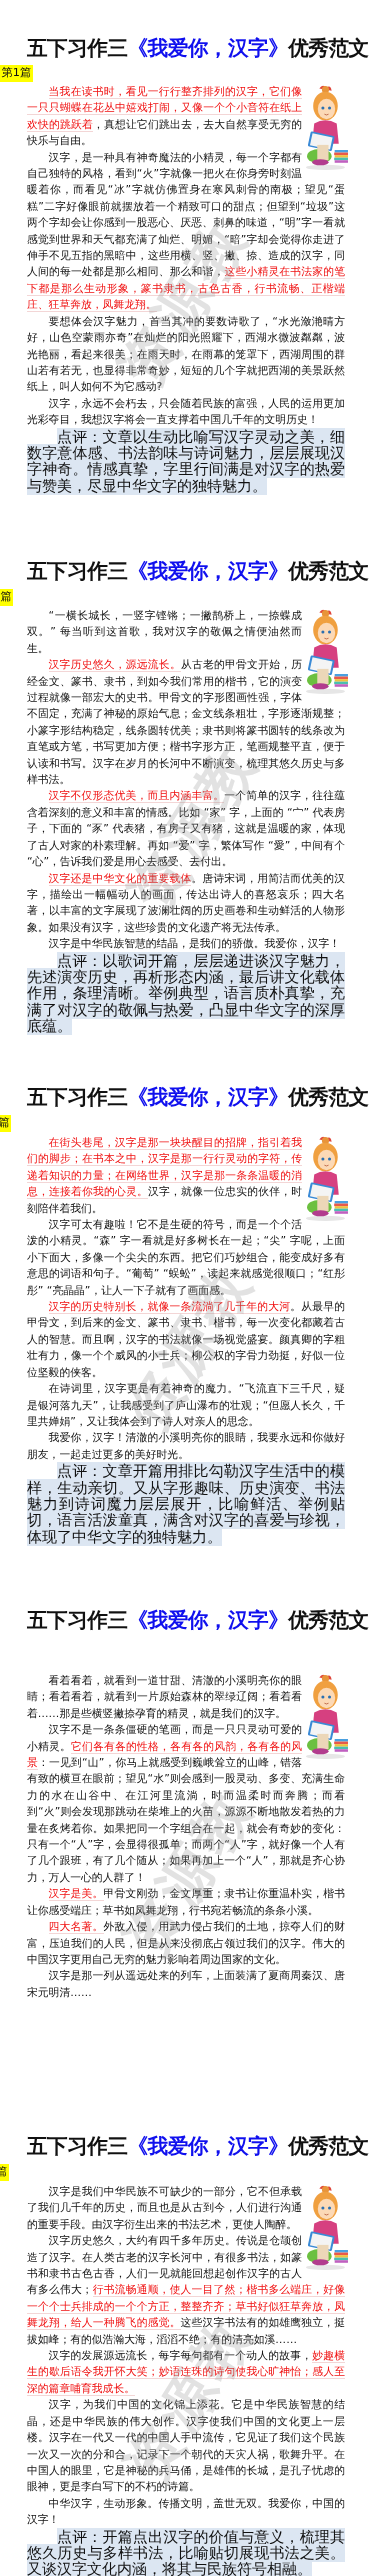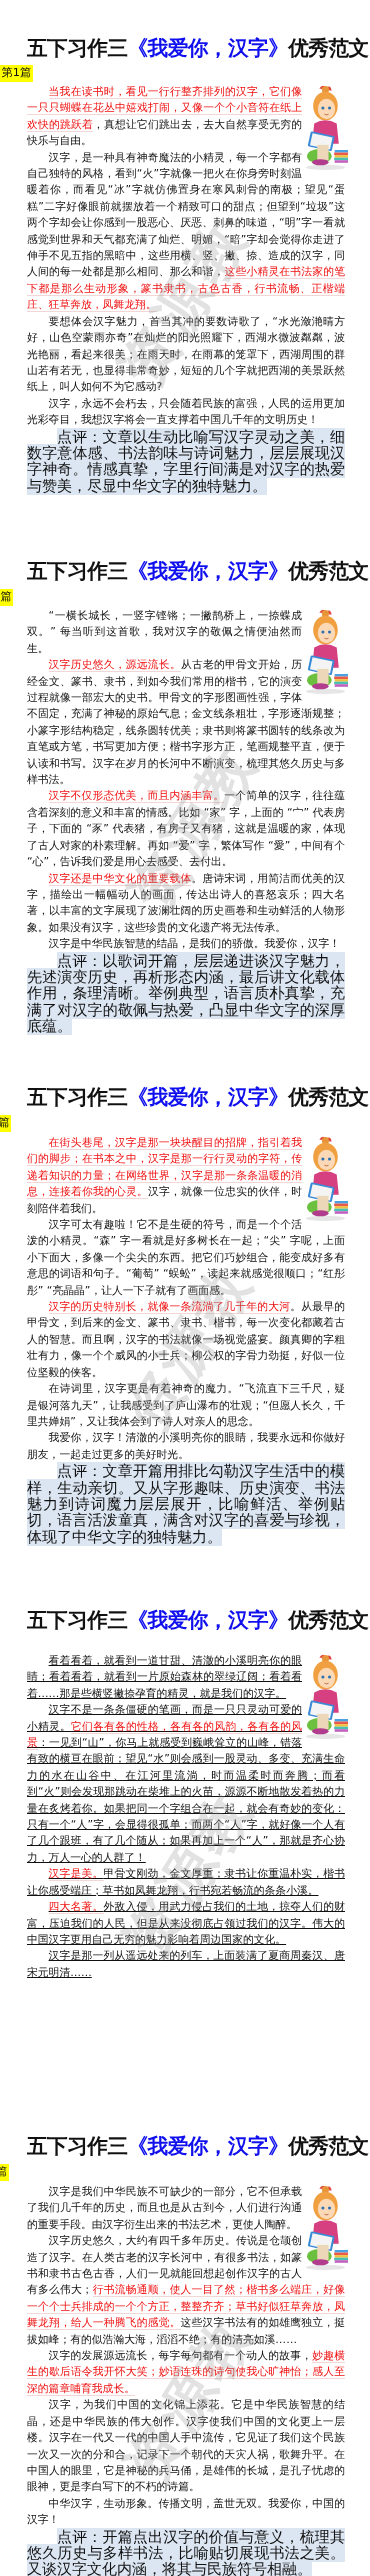--- a/index.html
+++ b/index.html
@@ -144,21 +144,21 @@
     <p><span>在诗词里，汉字更是有着神奇的魔力。“飞流直下三千尺，疑是银河落九天”，让我感受到了庐山瀑布的壮观；“但愿人长久，千里共婵娟”，又让我体会到了诗人对亲人的思念。</span></p>
     <p><span>我爱你，汉字！清澈的小溪明亮你的眼睛，我要永远和你做好朋友，一起走过更多的美好时光。</span></p>
     <p class="comment"><span>点评：文章开篇用排比勾勒汉字生活中的模样，生动亲切。又从字形趣味、历史演变、书法魅力到诗词魔力层层展开，比喻鲜活、举例贴切，语言活泼童真，满含对汉字的喜爱与珍视，体现了中华文字的独特魅力。</span></p>
   </div>
 </div>
 
 <div class="section" style="top:1573px; height:524px;">
   <div class="title" style="top:35px;">
     <span>五下习作三</span><span class="book">《我爱你，汉字》</span><span>优秀范文</span>
   </div>
-  <div class="body" style="top:80px;text-decoration:underline;">
+  <div class="body" style="top:100px;">
     <div class="girl">
       <svg width="44" height="88" viewBox="0 0 86 170">
         <ellipse cx="40" cy="162" rx="38" ry="5" fill="#e6e6e6"></ellipse>
         <path d="M28 8 q6-10 14-2 q8-6 10 6" fill="#e0453b"></path>
         <circle cx="40" cy="10" r="7" fill="#e8943a"></circle>
         <ellipse cx="40" cy="42" rx="24" ry="28" fill="#f0a040"></ellipse>
         <ellipse cx="42" cy="48" rx="17" ry="20" fill="#fcd9b6"></ellipse>
         <circle cx="35" cy="46" r="3" fill="#2a6fb0"></circle>
           <circle cx="48" cy="46" r="3" fill="#2a6fb0"></circle>
         <path d="M38 58 q4 3 8 0" stroke="#b05030" stroke-width="1.5" fill="none"></path>

